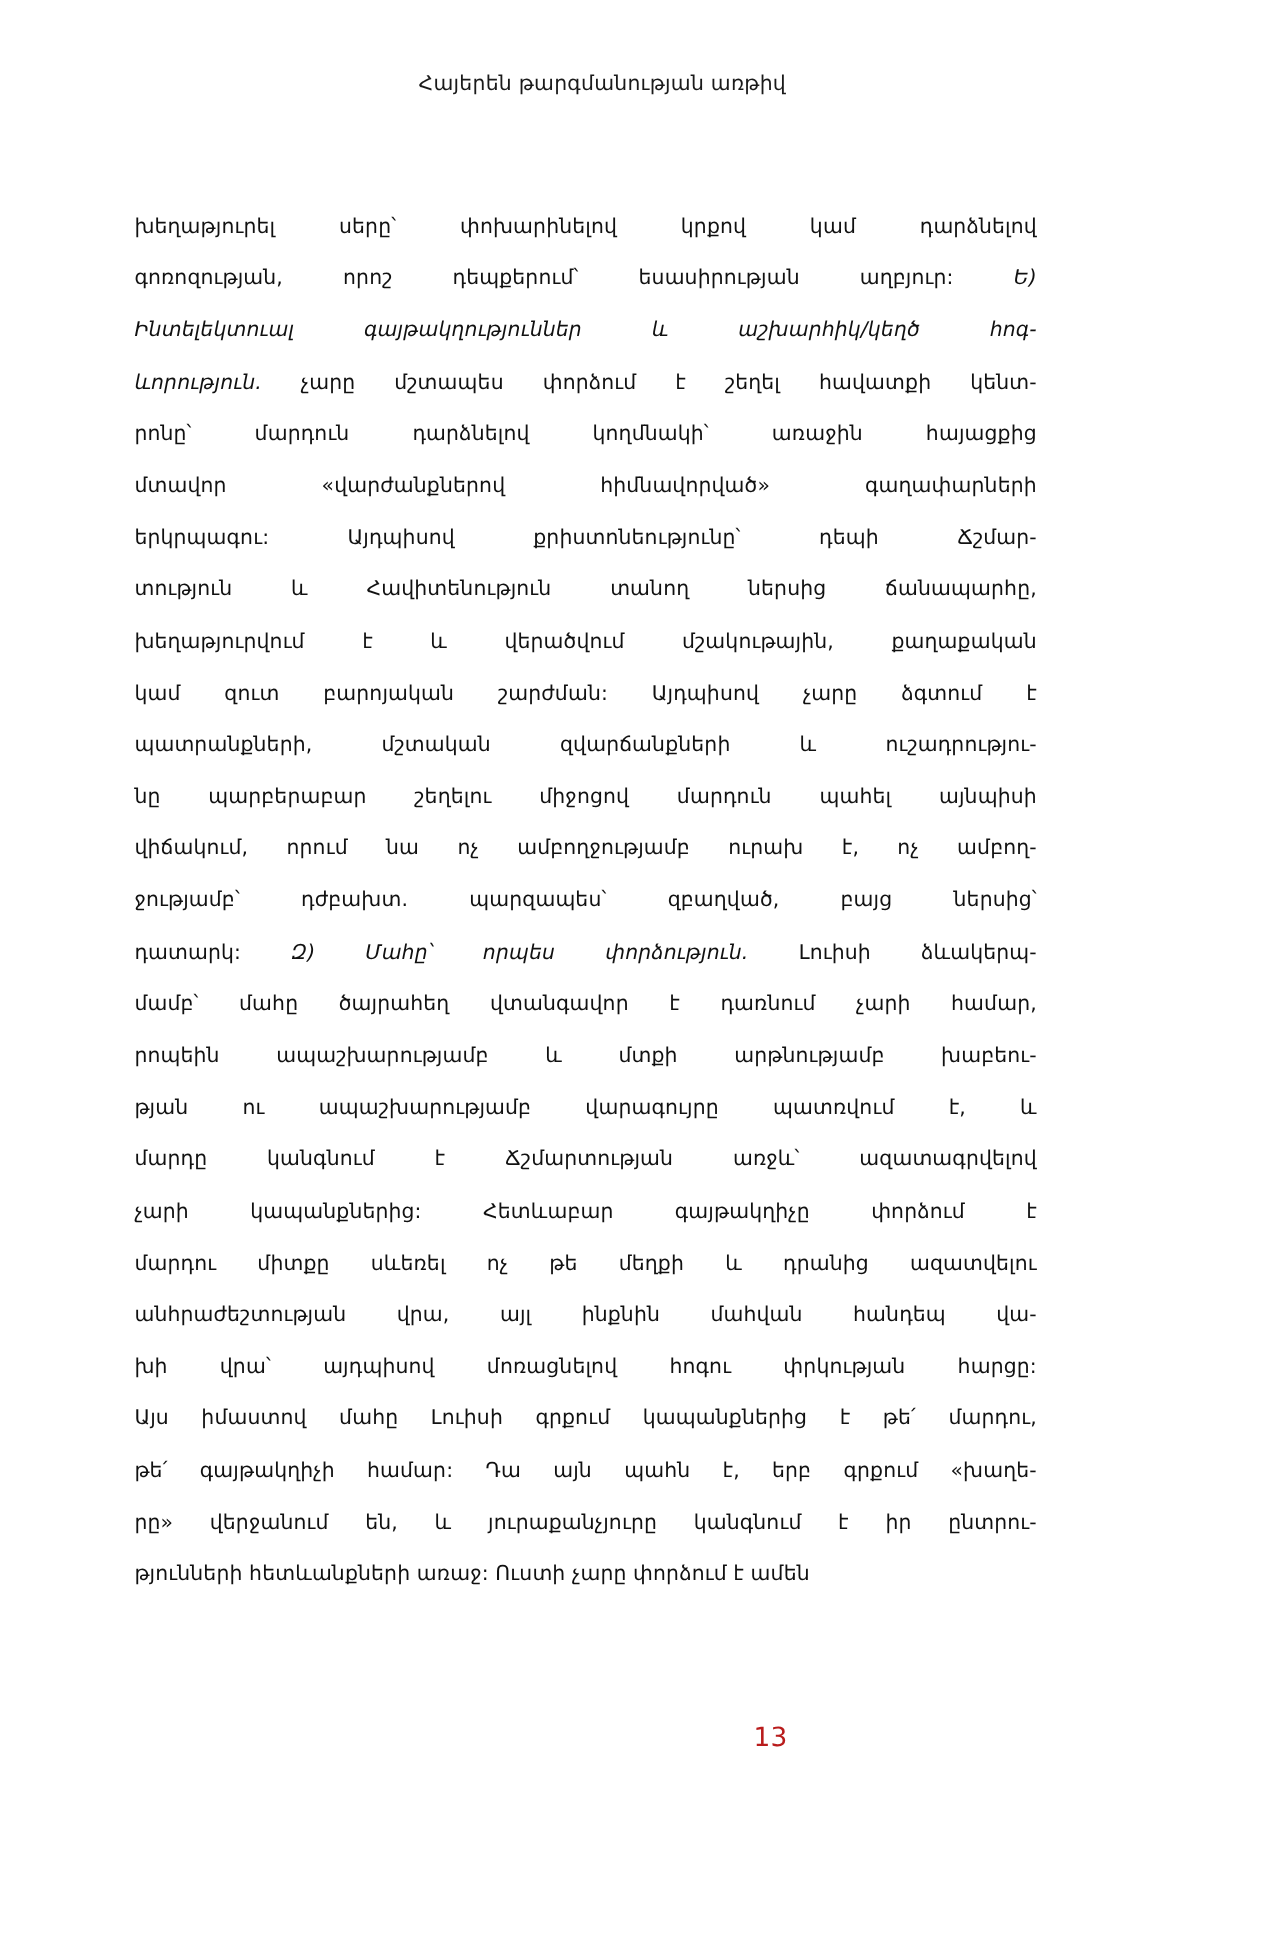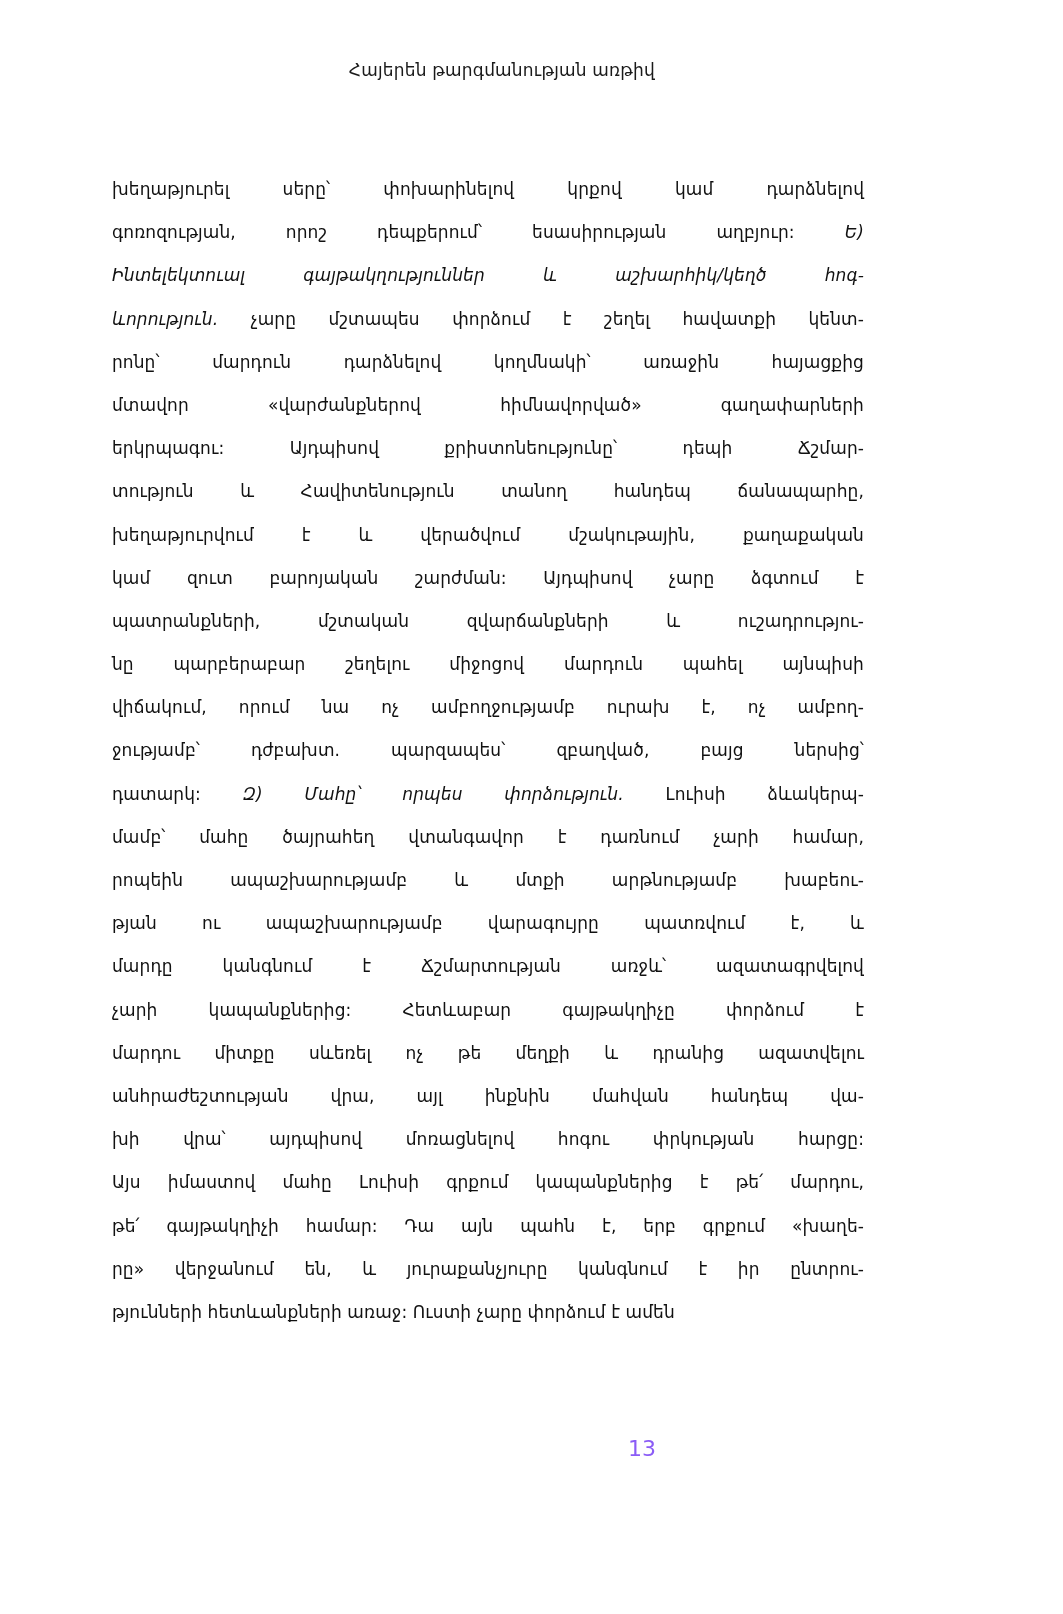--- a/index.html
+++ b/index.html
@@ -50,38 +50,38 @@
       text-align-last: left;
     }
     .line span.it {
       font-style: italic;
     }
     .page-number {
       position: absolute;
       top: 1436px;
       right: 201px;
       font-size: 22px;
-      color: #8b5cf6;
+      color: #b91c1c;
     }
   </style>
 </head>
 <body>
 
 <div class="page">
   <div class="running-header">Հայերեն թարգմանության առթիվ</div>
 
   <div class="body-text" id="body-text">
       <div class="line"><span>խեղաթյուրել սերը՝ փոխարինելով կրքով կամ դարձնելով</span></div>
       <div class="line"><span>գոռոզության, որոշ դեպքերում՝ եսասիրության աղբյուր: </span><span class="it">Ե)</span></div>
       <div class="line"><span class="it">Ինտելեկտուալ գայթակղություններ և աշխարհիկ/կեղծ հոգ-</span></div>
       <div class="line"><span class="it">ևորություն.</span><span> չարը մշտապես փորձում է շեղել հավատքի կենտ-</span></div>
       <div class="line"><span>րոնը՝ մարդուն դարձնելով կողմնակի՝ առաջին հայացքից</span></div>
       <div class="line"><span>մտավոր «վարժանքներով հիմնավորված» գաղափարների</span></div>
       <div class="line"><span>երկրպագու: Այդպիսով քրիստոնեությունը՝ դեպի Ճշմար-</span></div>
-      <div class="line"><span>տություն և Հավիտենություն տանող հանդեպ ճանապարհը,</span></div>
+      <div class="line"><span>տություն և Հավիտենություն տանող ներսից ճանապարհը,</span></div>
       <div class="line"><span>խեղաթյուրվում է և վերածվում մշակութային, քաղաքական</span></div>
       <div class="line"><span>կամ զուտ բարոյական շարժման: Այդպիսով չարը ձգտում է</span></div>
       <div class="line"><span>պատրանքների, մշտական զվարճանքների և ուշադրությու-</span></div>
       <div class="line"><span>նը պարբերաբար շեղելու միջոցով մարդուն պահել այնպիսի</span></div>
       <div class="line"><span>վիճակում, որում նա ոչ ամբողջությամբ ուրախ է, ոչ ամբող-</span></div>
       <div class="line"><span>ջությամբ՝ դժբախտ. պարզապես՝ զբաղված, բայց ներսից՝</span></div>
       <div class="line"><span>դատարկ: </span><span class="it">Զ) Մահը՝ որպես փորձություն.</span><span> Լուիսի ձևակերպ-</span></div>
       <div class="line"><span>մամբ՝ մահը ծայրահեղ վտանգավոր է դառնում չարի համար,</span></div>
       <div class="line"><span>րոպեին ապաշխարությամբ և մտքի արթնությամբ խաբեու-</span></div>
       <div class="line"><span>թյան ու ապաշխարությամբ վարագույրը պատռվում է, և</span></div>

